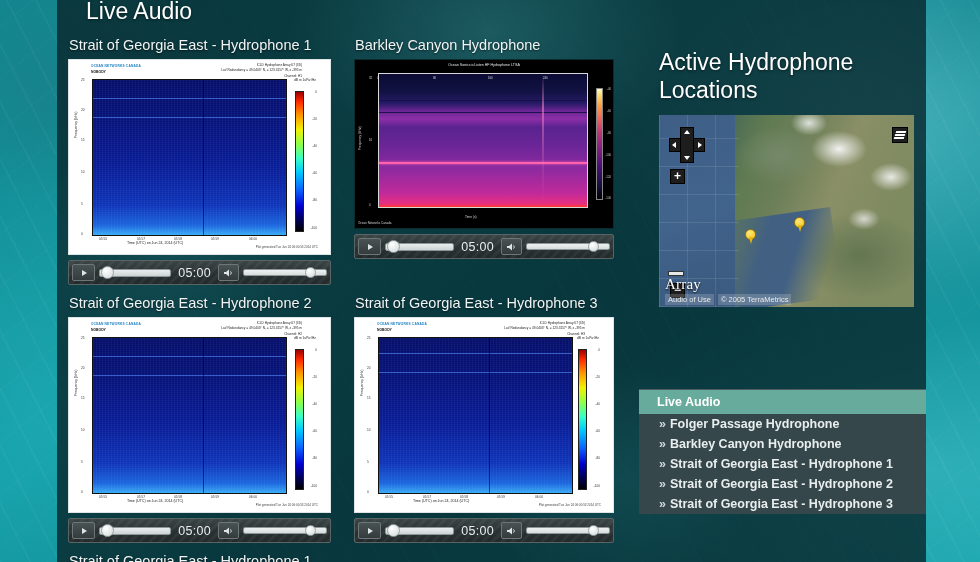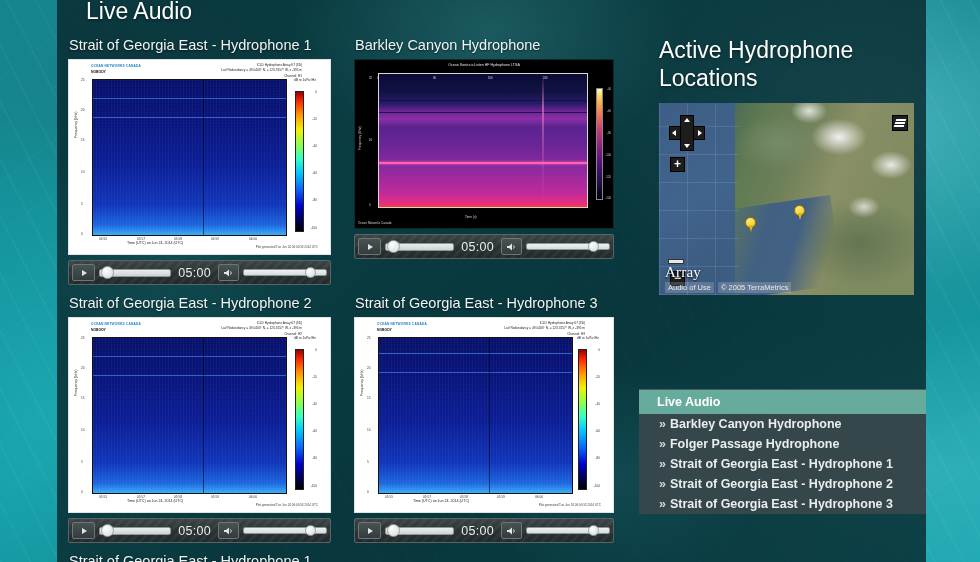--- a/index.html
+++ b/index.html
@@ -301,21 +301,21 @@
   }
 
   
   .sidebar {
     position: absolute; right: 0; top: 0;
     width: 287px; height: 562px;
   }
   .sb-title {
     color: #ffffff; font-size: 23px; font-weight: 400;
     line-height: 28px; margin: 0;
-    padding: 36px 24px 0 20px;
+    padding: 48px 24px 0 20px;
     text-shadow: 0 1px 3px rgba(0,0,0,.5);
   }
   
   .map-wrap {
     position: relative;
     margin: 11px 20px 0 20px;
     width: 255px; height: 192px;
     overflow: hidden;
     background: #2b3f54;
   }
@@ -763,24 +763,24 @@
         <span>© 2005 TerraMetrics</span>
       </div>
     </div>
 
 
 
     <div class="sources">
       <div class="src-head">Live Audio</div>
 
       <div class="src-item">
+        <span class="chev">»</span><span>Folger Passage Hydrophone</span>
+      </div>
+      <div class="src-item">
         <span class="chev">»</span><span>Barkley Canyon Hydrophone</span>
-      </div>
-      <div class="src-item">
-        <span class="chev">»</span><span>Folger Passage Hydrophone</span>
       </div>
       <div class="src-item">
         <span class="chev">»</span><span>Strait of Georgia East - Hydrophone 1</span>
       </div>
       <div class="src-item">
         <span class="chev">»</span><span>Strait of Georgia East - Hydrophone 2</span>
       </div>
       <div class="src-item">
         <span class="chev">»</span><span>Strait of Georgia East - Hydrophone 3</span>
       </div>

